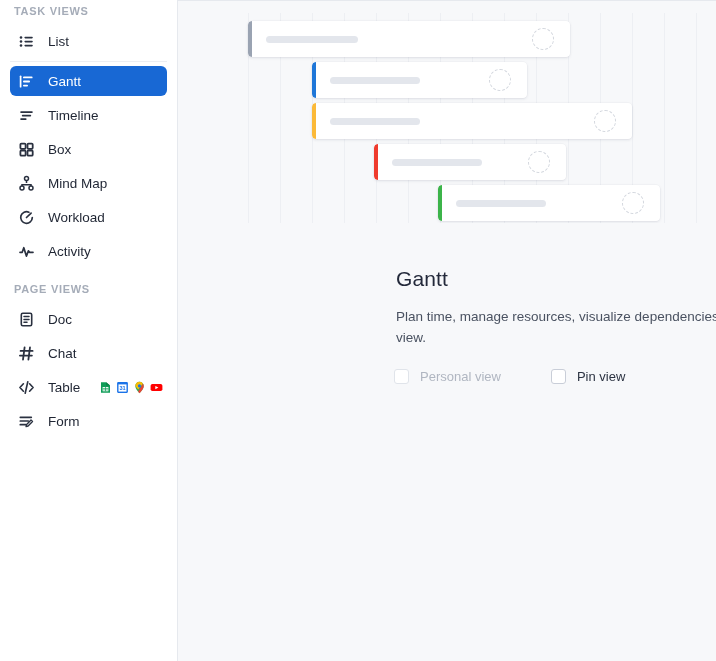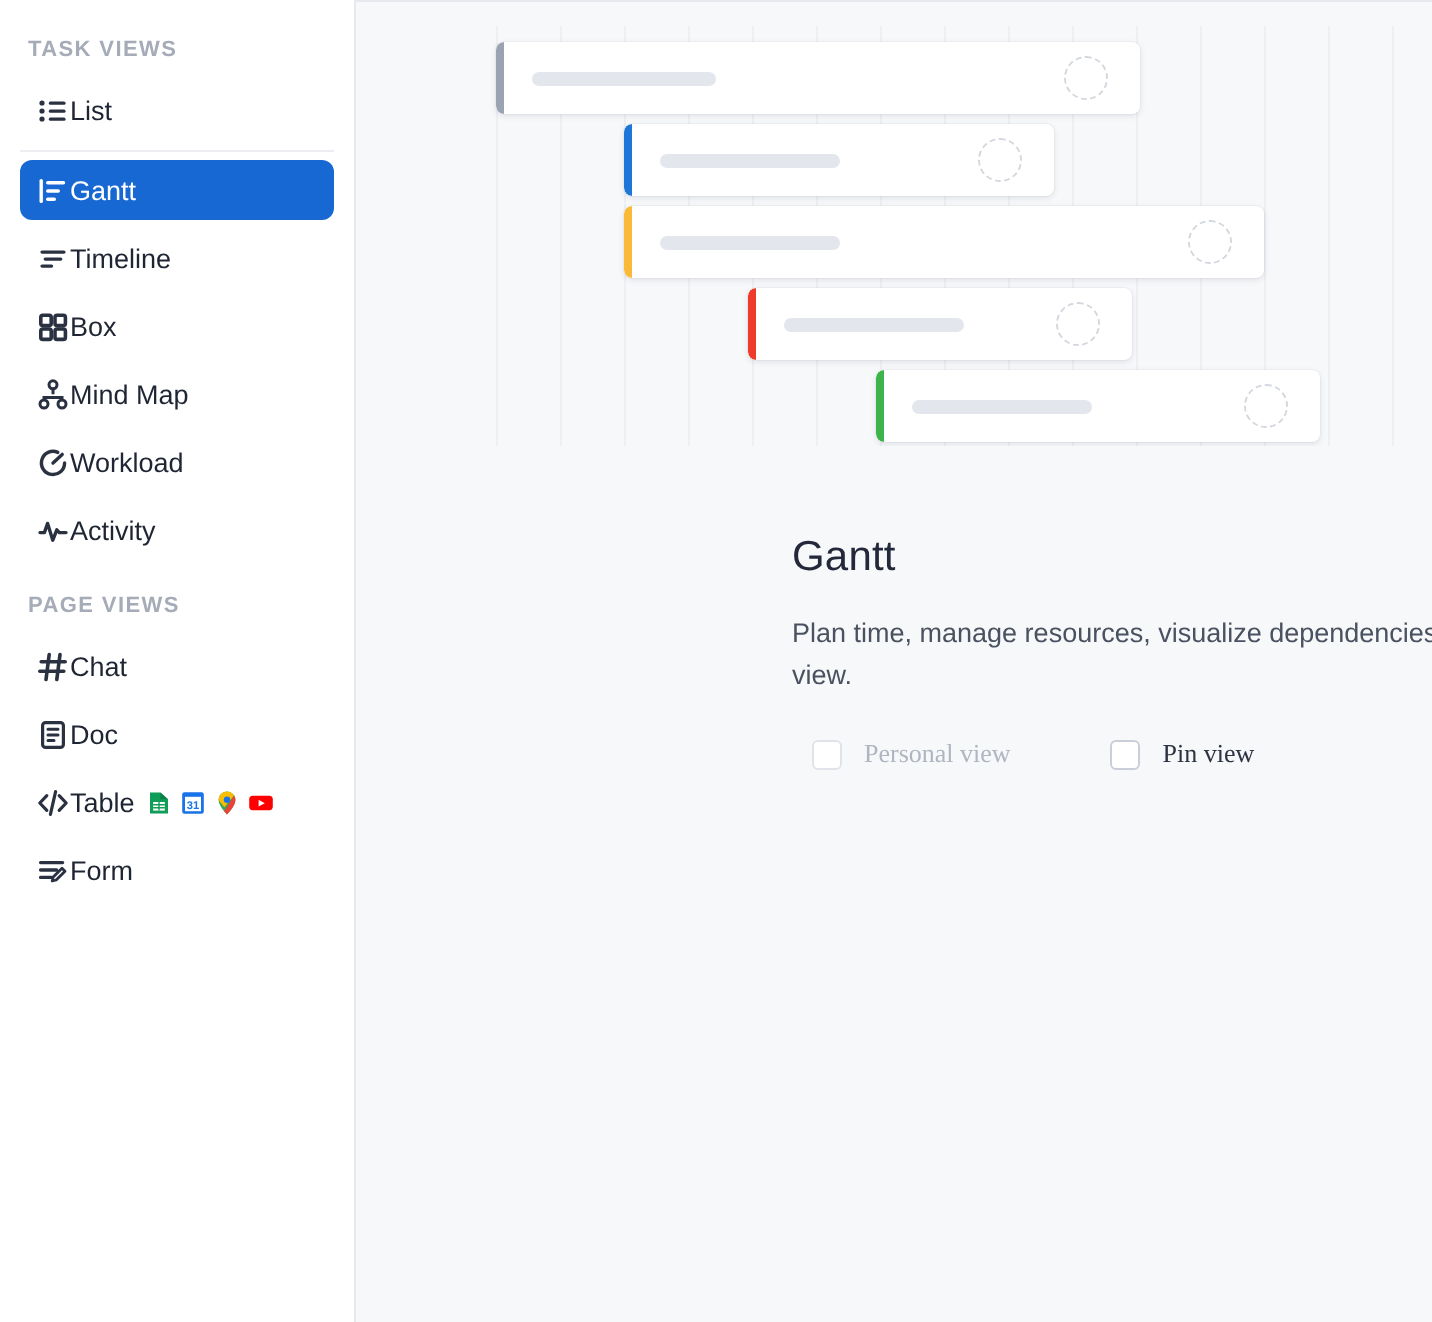--- a/index.html
+++ b/index.html
@@ -15,24 +15,24 @@
   .sidebar{
     width:178px;height:661px;background:#ffffff;
     box-sizing:border-box;position:relative;flex:0 0 178px;
     border-right:1px solid #e6e9ee;
   }
   .section-head{
     font-size:11px;letter-spacing:.7px;color:#a5acb8;
     font-weight:600;padding:0 0 0 14px;
     height:22px;line-height:22px;text-transform:uppercase;
   }
-  .sec-task{margin-top:14px;}
+  .sec-task{}
   .sec-page{margin-top:12px;}
   .nav-item{
-    display:flex;align-items:center;
+    display:flex;align-items:center;gap:13px;
     height:30px;margin:4px 10px;padding:0 8px;
     border-radius:6px;cursor:pointer;color:#1f2533;
     font-size:13.5px;box-sizing:border-box;
   }
   .nav-item .ico{
     width:17px;height:17px;flex:0 0 17px;display:flex;
     align-items:center;justify-content:center;color:#2a3140;
   }
   .nav-item .ico svg{display:block;}
   .nav-item .lbl{white-space:nowrap;}
@@ -68,21 +68,21 @@
   }
 
   .title{
     position:absolute;left:218px;top:266px;font-size:21px;color:#23293a;
     letter-spacing:.1px;
   }
   .desc{
     position:absolute;left:218px;top:305px;width:452px;
     font-size:13.5px;line-height:21px;color:#4a5261;
   }
-  .controls{position:absolute;left:228px;top:368px;display:flex;align-items:flex-start;font-family:Liberation Serif, serif;}
+  .controls{position:absolute;left:216px;top:368px;display:flex;align-items:flex-start;}
   .cbox-wrap{display:flex;align-items:center;cursor:pointer;}
   .cbox{
     width:15px;height:15px;border:1.5px solid #c9ced8;border-radius:3px;
     background:#fff;box-sizing:border-box;display:block;
   }
   .cbox.dim{border-color:#e0e4ea;}
   .cbox-lbl{margin-left:11px;font-size:13px;color:#2c3342;}
   .cbox-lbl.dim{color:#b0b6c1;}
   .gap{width:50px;}
 </style>
@@ -179,34 +179,34 @@
       </span>
       <span class="lbl">Activity</span>
     </div>
 
 
     <div class="section-head sec-page">PAGE VIEWS</div>
 
     <div class="nav-item">
       <span class="ico">
         <svg width="17" height="17" viewBox="0 0 17 17" fill="none">
-          <path d="M6.6 2.3L5 14.7M12 2.3L10.4 14.7M2.6 5.9h12M1.9 10.6h12" stroke="currentColor" stroke-width="1.8" stroke-linecap="round"></path>
-        </svg>
-      </span>
-      <span class="lbl">Chat</span>
-    </div>
-
-    <div class="nav-item">
-      <span class="ico">
-        <svg width="17" height="17" viewBox="0 0 17 17" fill="none">
           <rect x="3.3" y="2.3" width="10.4" height="12.4" rx="1.5" stroke="currentColor" stroke-width="1.6"></rect>
           <path d="M6 5.6h5M6 8.5h5M6 11.3h3" stroke="currentColor" stroke-width="1.5" stroke-linecap="round"></path>
         </svg>
       </span>
       <span class="lbl">Doc</span>
+    </div>
+
+    <div class="nav-item">
+      <span class="ico">
+        <svg width="17" height="17" viewBox="0 0 17 17" fill="none">
+          <path d="M6.6 2.3L5 14.7M12 2.3L10.4 14.7M2.6 5.9h12M1.9 10.6h12" stroke="currentColor" stroke-width="1.8" stroke-linecap="round"></path>
+        </svg>
+      </span>
+      <span class="lbl">Chat</span>
     </div>
 
     <div class="nav-item">
       <span class="ico">
         <svg width="17" height="17" viewBox="0 0 17 17" fill="none">
           <path d="M5.4 4.8L1.9 8.5l3.5 3.7M11.6 4.8l3.5 3.7-3.5 3.7M9.8 2.8L7.2 14.2" stroke="currentColor" stroke-width="1.6" stroke-linecap="round" stroke-linejoin="round"></path>
         </svg>
       </span>
       <span class="lbl">Table</span>
       <span class="embed-icons">

